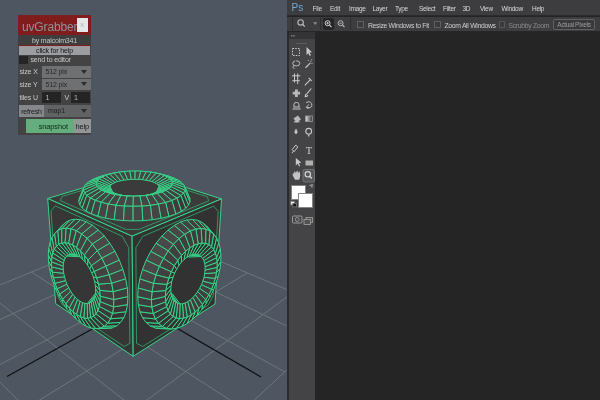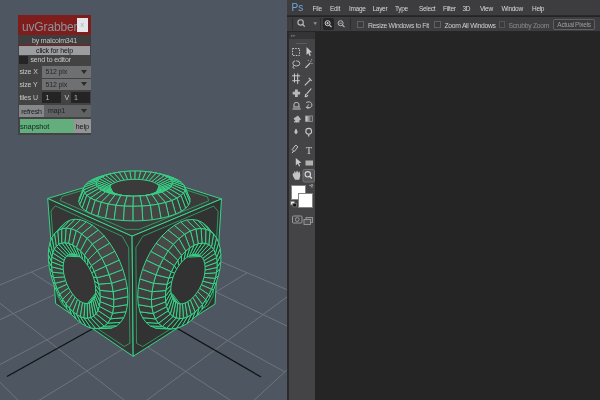--- a/index.html
+++ b/index.html
@@ -15,21 +15,21 @@
 #psendlbl{position:absolute;left:12.5px;top:40.5px;font-size:7px}
 .lab{position:absolute;left:1.5px;font-size:7px;color:#c9c9c9}
 .dd{position:absolute;left:24px;width:49px;height:11.5px;background:#6e7072;color:#26282a;font-size:7px}
 .dd .t{position:absolute;left:3.5px;top:2px}
 .arr{position:absolute;right:0;top:0;width:12.5px;height:11.5px}
 .arr:after{content:"";position:absolute;left:2.5px;top:3.5px;border-left:3.8px solid transparent;border-right:3.8px solid transparent;border-top:4.6px solid #2a2c2e}
 .nf{position:absolute;width:18.5px;height:11px;background:#242424;color:#b9b9b9;font-size:7px}
 .nf span{position:absolute;left:3.5px;top:2px}
 #prefresh{position:absolute;left:1px;top:89.5px;width:25px;height:12.5px;background:#85878a;color:#1b1b1b;text-align:center;font-size:7px;line-height:13px}
 #pmap{position:absolute;left:26px;top:90px;width:47px;height:11.5px;background:#606264;color:#222;font-size:7px}
-#psnap{position:absolute;left:2px;top:103.5px;width:54.5px;height:14.5px;background:#63ae7c;color:#102a1b;text-align:left;font-size:7.5px;line-height:15px}
+#psnap{position:absolute;left:8px;top:103.5px;width:54.5px;height:14.5px;background:#63ae7c;color:#102a1b;text-align:center;font-size:7.5px;line-height:15px}
 #pfind{position:absolute;left:56px;top:103.5px;width:16.5px;height:14.5px;background:#939597;color:#1b1b1b;text-align:center;font-size:7.5px;line-height:15px}
 
 #ps{position:absolute;left:287px;top:0;width:313px;height:400px;background:#242424}
 #menubar{position:absolute;left:0;top:0;width:313px;height:16px;background:#3d3d3f;border-bottom:1px solid #2a2a2a}
 #pslogo{position:absolute;left:4.5px;top:1px;width:18px;height:32px;color:#6ea7d9;font-size:10px;font-weight:normal;line-height:14px;letter-spacing:0.2px}
 .mi{position:absolute;top:4.5px;font-size:6.5px;color:#d8d8d8;letter-spacing:-0.3px}
 #optbar{position:absolute;left:0;top:17px;width:313px;height:15px;background:#3d3d3f;border-bottom:1px solid #262626}
 .cb{position:absolute;top:4px;width:6.5px;height:6.5px;background:#3a3a3c;border:1px solid #606060}
 .ot{position:absolute;top:4.5px;font-size:6.8px;color:#cfcfcf;letter-spacing:-0.3px}
 #actpix{position:absolute;left:266px;top:2px;width:42px;height:10.5px;border:1px solid #616161;border-radius:2px;background:#39393b;color:#9d9d9d;font-size:6.5px;letter-spacing:-0.3px;text-align:center;line-height:10px}

